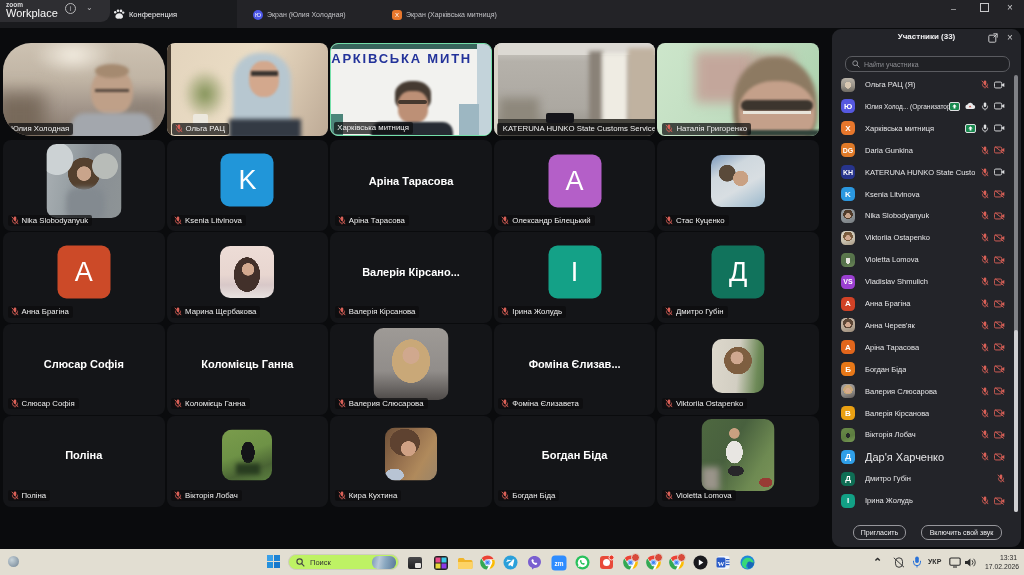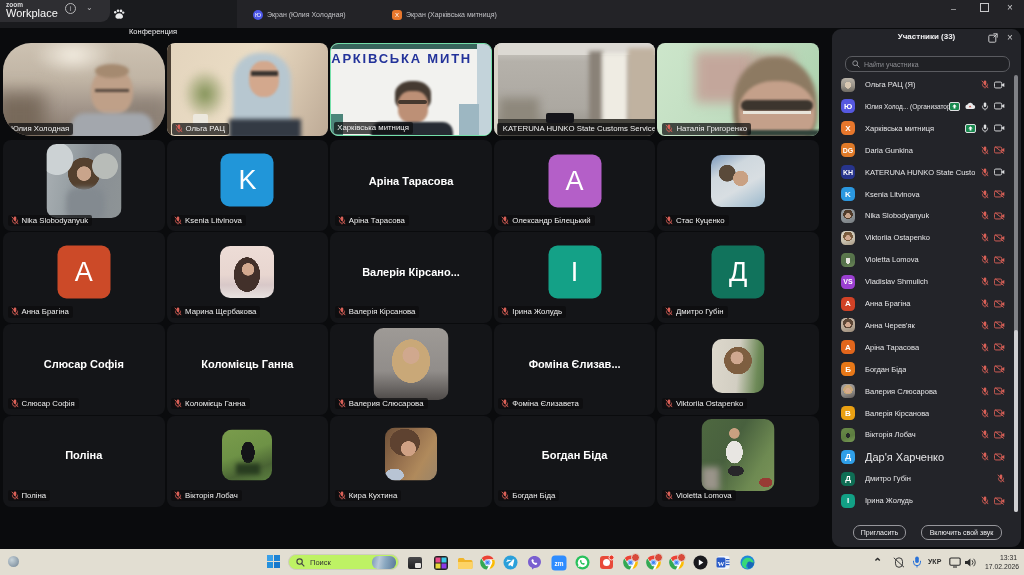--- a/index.html
+++ b/index.html
@@ -30,21 +30,21 @@
 <div class="abs" style="left:6px;top:7px;color:#fafafa;font-size:11px;">Workplace</div>
 <div class="abs" style="left:65px;top:3px;width:9px;height:9px;border:1px solid #b8b8ba;border-radius:50%;color:#b8b8ba;font-size:7px;text-align:center;line-height:9px;">i</div>
 <div class="abs" style="left:86px;top:3px;color:#b8b8ba;font-size:8px;">⌄</div>
 <svg class="abs" style="left:113px;top:9px;" width="12" height="11" viewBox="0 0 12 11">
     <circle cx="2.2" cy="3.2" r="1.2" fill="#e8e8ea"></circle>
     <circle cx="5" cy="1.8" r="1.3" fill="#e8e8ea"></circle>
     <circle cx="8" cy="1.9" r="1.3" fill="#e8e8ea"></circle>
     <circle cx="10.2" cy="3.6" r="1.2" fill="#e8e8ea"></circle>
     <path d="M6.2 4.2c2 0 3.8 1.6 3.8 3.4 0 1.3-1 2.2-2.2 2.2-.7 0-1.1-.3-1.6-.3s-.9.3-1.6.3C3.4 9.8 2.4 8.9 2.4 7.6c0-1.8 1.8-3.4 3.8-3.4z" fill="#e8e8ea"></path>
   </svg>
-<div class="abs" style="left:129px;top:10px;color:#f0f0f2;font-size:7.5px;margin-top:17px;">Конференция</div>
+<div class="abs" style="left:129px;top:10px;color:#f0f0f2;font-size:7.5px;">Конференция</div>
 <div class="abs" style="left:253px;top:10px;width:10px;height:10px;border-radius:50%;background:#4c56e8;color:#fff;font-size:6px;text-align:center;line-height:10px;">Ю</div>
 <div class="abs" style="left:267px;top:11px;color:#c2c2c6;font-size:7px;">Экран (Юлия Холодная)</div>
 <div class="abs" style="left:392px;top:10px;width:10px;height:10px;border-radius:3px;background:#e8772c;color:#fff;font-size:6px;text-align:center;line-height:10px;">X</div>
 <div class="abs" style="left:406px;top:11px;color:#c2c2c6;font-size:7px;">Экран (Харківська митниця)</div>
 <div class="abs" style="left:951px;top:4px;color:#c8c8ca;font-size:9px;">–</div>
 <div class="abs" style="left:980px;top:3px;width:7px;height:7px;border:1px solid #c8c8ca;"></div>
 <div class="abs" style="left:1007px;top:2px;color:#c8c8ca;font-size:10px;">×</div>
 <div class="tile" style="left:3px;top:43px;width:161.6px;height:93px;border-radius:28px;">
     <div class="abs" style="left:0;top:0;width:100%;height:100%;background:linear-gradient(180deg,#cdc2b2 0%,#c0b4a4 40%,#a2958a 70%,#87796c 100%);"></div>
     <div class="abs" style="left:30px;top:-8px;width:80px;height:40px;background:radial-gradient(closest-side,#f4eee2,rgba(244,238,226,0));filter:blur(4px);"></div>

